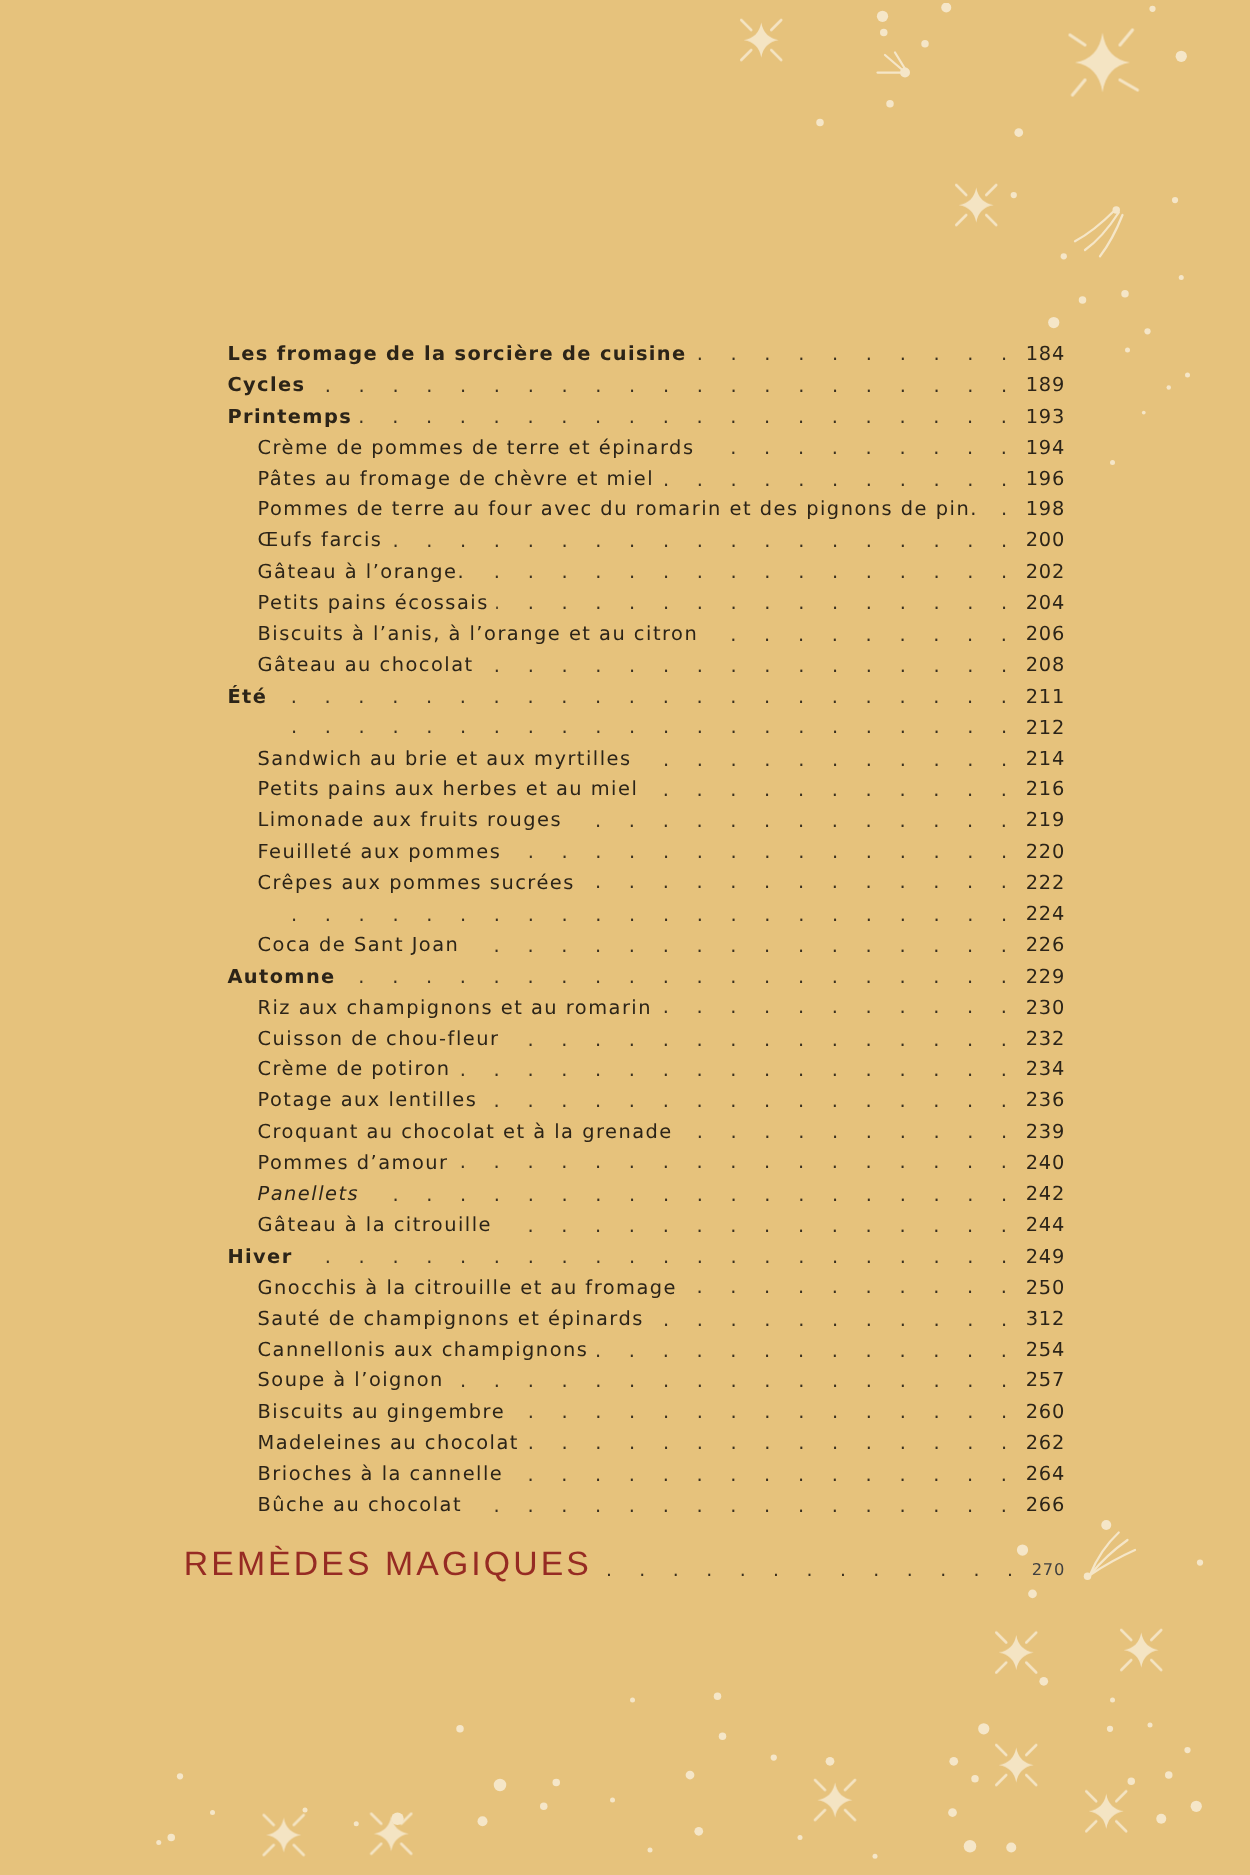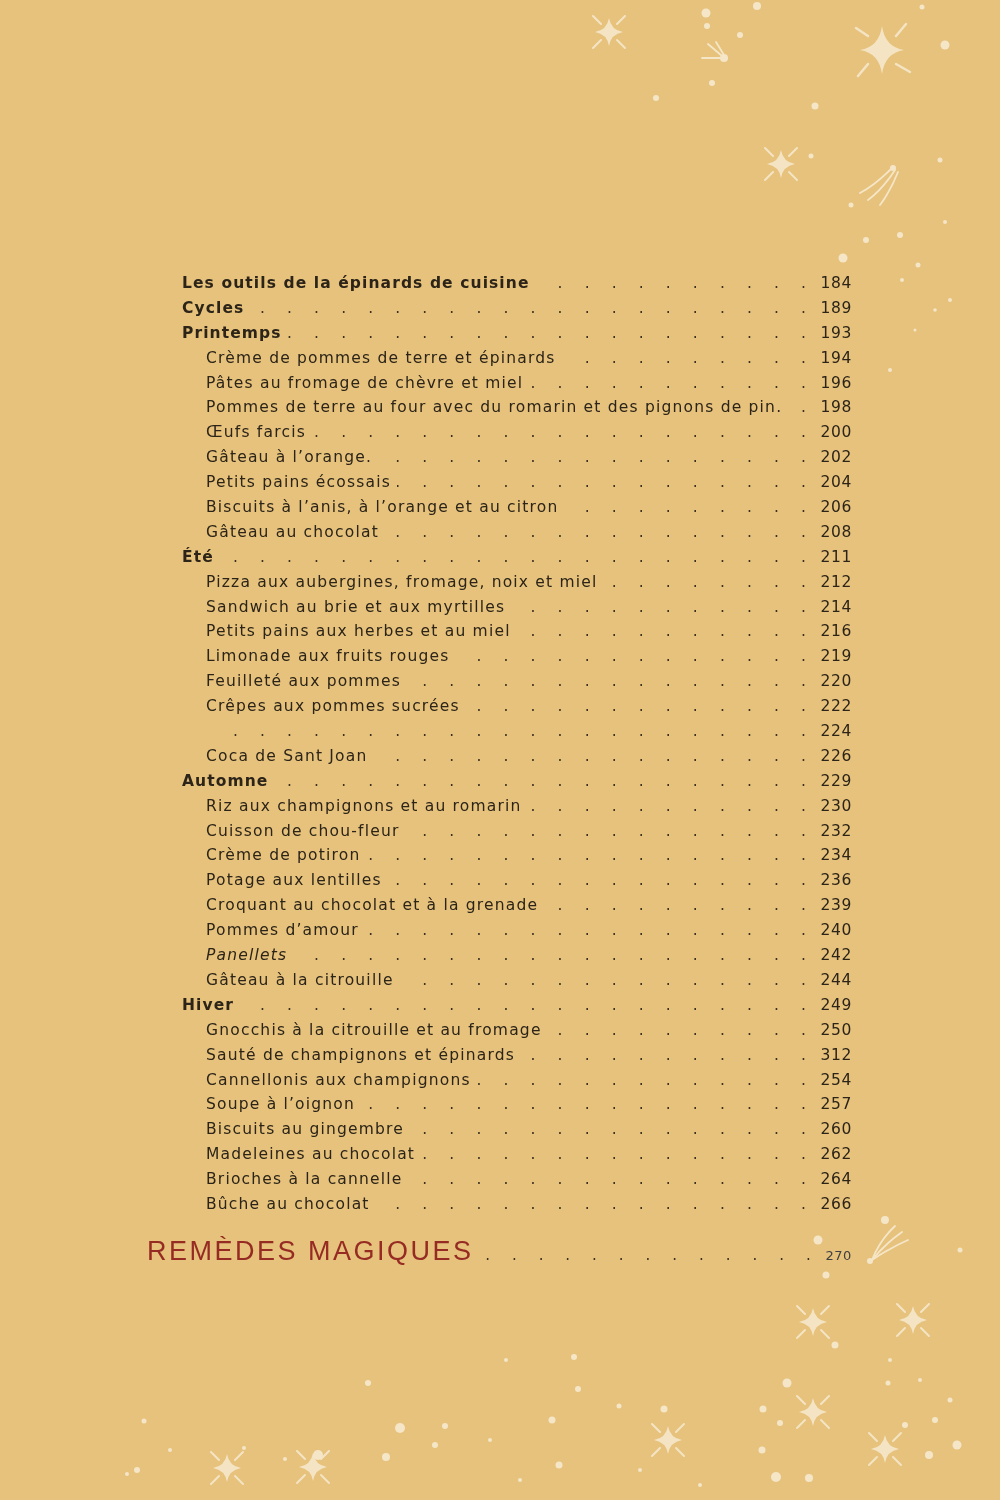--- a/index.html
+++ b/index.html
@@ -178,21 +178,21 @@
     <circle cx="435" cy="1445" r="3"></circle>
       <circle cx="490" cy="1440" r="2"></circle>
       <circle cx="520" cy="1480" r="2"></circle>
     <circle cx="640" cy="1470" r="2"></circle>
       <circle cx="700" cy="1485" r="2"></circle>
   </g>
 </svg>
 
 <main class="toc" id="toc">
     <div class="toc-row level-1">
-      <span class="label">Les outils de la épinards de cuisine</span>
+      <span class="label">Les fromage de la sorcière de cuisine</span>
       <span class="leader">. . . . . . . . . . . . . . . . . . . . . . . . . . . . . . . . . . . . . . . . . . . . . . . . . . . . . . . . . . . .</span>
       <span class="page">184</span>
     </div>
     <div class="toc-row level-1">
       <span class="label">Cycles</span>
       <span class="leader">. . . . . . . . . . . . . . . . . . . . . . . . . . . . . . . . . . . . . . . . . . . . . . . . . . . . . . . . . . . .</span>
       <span class="page">189</span>
     </div>
     <div class="toc-row level-1">
       <span class="label">Printemps</span>
@@ -238,21 +238,20 @@
       <span class="label">Gâteau au chocolat</span>
       <span class="leader">. . . . . . . . . . . . . . . . . . . . . . . . . . . . . . . . . . . . . . . . . . . . . . . . . . . . . . . . . . . .</span>
       <span class="page">208</span>
     </div>
     <div class="toc-row level-1">
       <span class="label">Été</span>
       <span class="leader">. . . . . . . . . . . . . . . . . . . . . . . . . . . . . . . . . . . . . . . . . . . . . . . . . . . . . . . . . . . .</span>
       <span class="page">211</span>
     </div>
     <div class="toc-row level-2">
-      <span class="label">Pizza aux aubergines, fromage, noix et miel</span>
       <span class="leader">. . . . . . . . . . . . . . . . . . . . . . . . . . . . . . . . . . . . . . . . . . . . . . . . . . . . . . . . . . . .</span>
       <span class="page">212</span>
     </div>
     <div class="toc-row level-2">
       <span class="label">Sandwich au brie et aux myrtilles</span>
       <span class="leader">. . . . . . . . . . . . . . . . . . . . . . . . . . . . . . . . . . . . . . . . . . . . . . . . . . . . . . . . . . . .</span>
       <span class="page">214</span>
     </div>
     <div class="toc-row level-2">
       <span class="label">Petits pains aux herbes et au miel</span>

